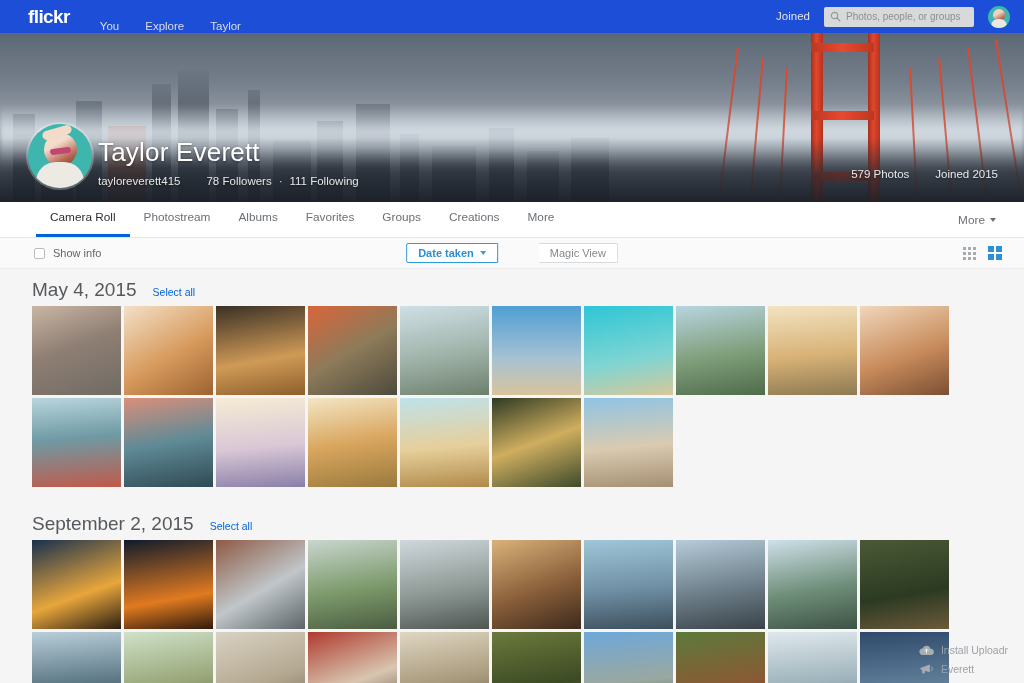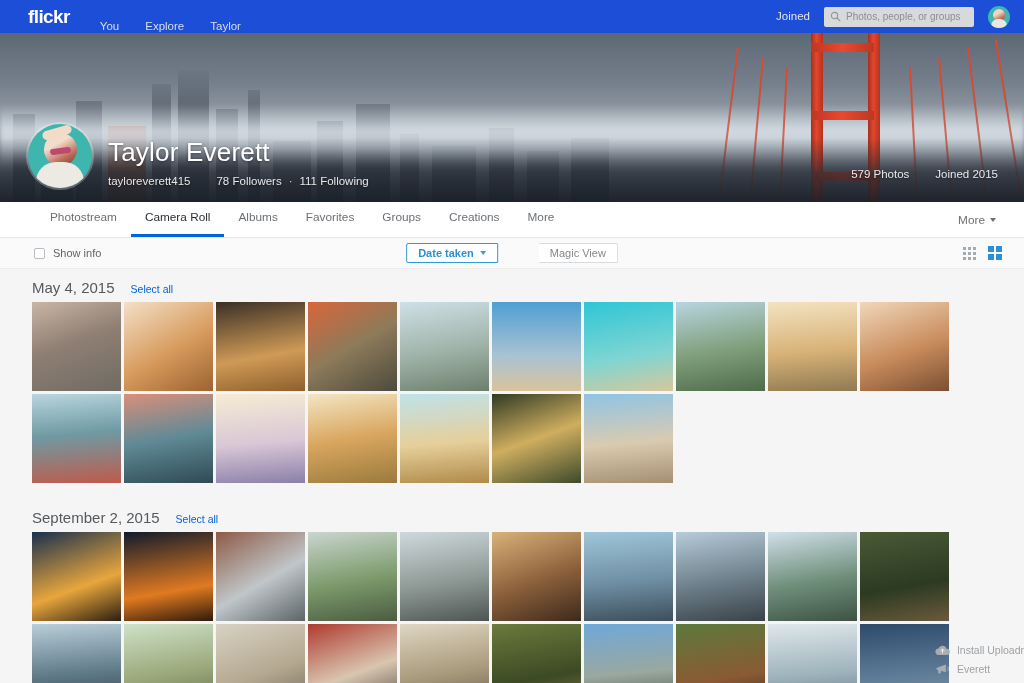--- a/index.html
+++ b/index.html
@@ -188,21 +188,21 @@
   }
   .avatar-glass {
     position: absolute;
     left: 22px; top: 24px;
     width: 21px; height: 6px;
     background: #c0476f;
     border-radius: 3px;
     z-index: 4;
     transform: rotate(-7deg);
   }
-  .profile-txt { margin-left: 16px; padding-bottom: 1px; }
+  .profile-txt { margin-left: 6px; padding-bottom: 1px; }
   .pname {
     font-size: 26px;
     color: #ffffff;
     font-weight: normal;
     line-height: 1.1;
     letter-spacing: .2px;
     text-shadow: 0 1px 3px rgba(0,0,0,.45);
   }
   .pmeta {
     margin-top: 8px;
@@ -336,21 +336,21 @@
     height: 414px;
     overflow: hidden;
     position: relative;
   }
   .section-head {
     display: flex;
     align-items: baseline;
     gap: 16px;
     padding: 11px 4px 7px 4px;
   }
-  .sec-date { font-size: 15px; color: #55595d; line-height: 1; }
+  .sec-date { font-size: 19px; color: #55595d; line-height: 1; }
   .sel-all { font-size: 10.5px; color: #0063dc; cursor: pointer; line-height: 1; }
   .photo-grid {
     display: grid;
     grid-template-columns: repeat(10, 89px);
     gap: 3px;
     padding-left: 4px;
   }
   .ph {
     width: 89px; height: 89px;
     overflow: hidden;
@@ -360,21 +360,21 @@
   }
   .ph i {
     position: absolute; inset: 0;
     display: block;
   }
   .sec-gap { height: 16px; }
 
   
   .corner {
     position: absolute;
-    right: 0px; bottom: 8px;
+    right: 16px; bottom: 8px;
     display: flex;
     flex-direction: column;
     gap: 7px;
     z-index: 20;
   }
   .corner-item {
     display: flex;
     align-items: center;
     gap: 7px;
     font-size: 10.5px;
@@ -460,22 +460,22 @@
     </div>
   </div>
 
   <div class="cover-right">
     <span>579 Photos</span>
     <span>Joined 2015</span>
   </div>
 </div>
 
 <div class="tabbar">
+  <div class="tab active">Camera Roll</div>
   <div class="tab">Photostream</div>
-  <div class="tab active">Camera Roll</div>
   <div class="tab">Albums</div>
   <div class="tab">Favorites</div>
   <div class="tab">Groups</div>
   <div class="tab">Creations</div>
   <div class="tab">More</div>
   <div class="more-tab">
     <span>More</span>
     <span class="caret"></span>
   </div>
 </div>

